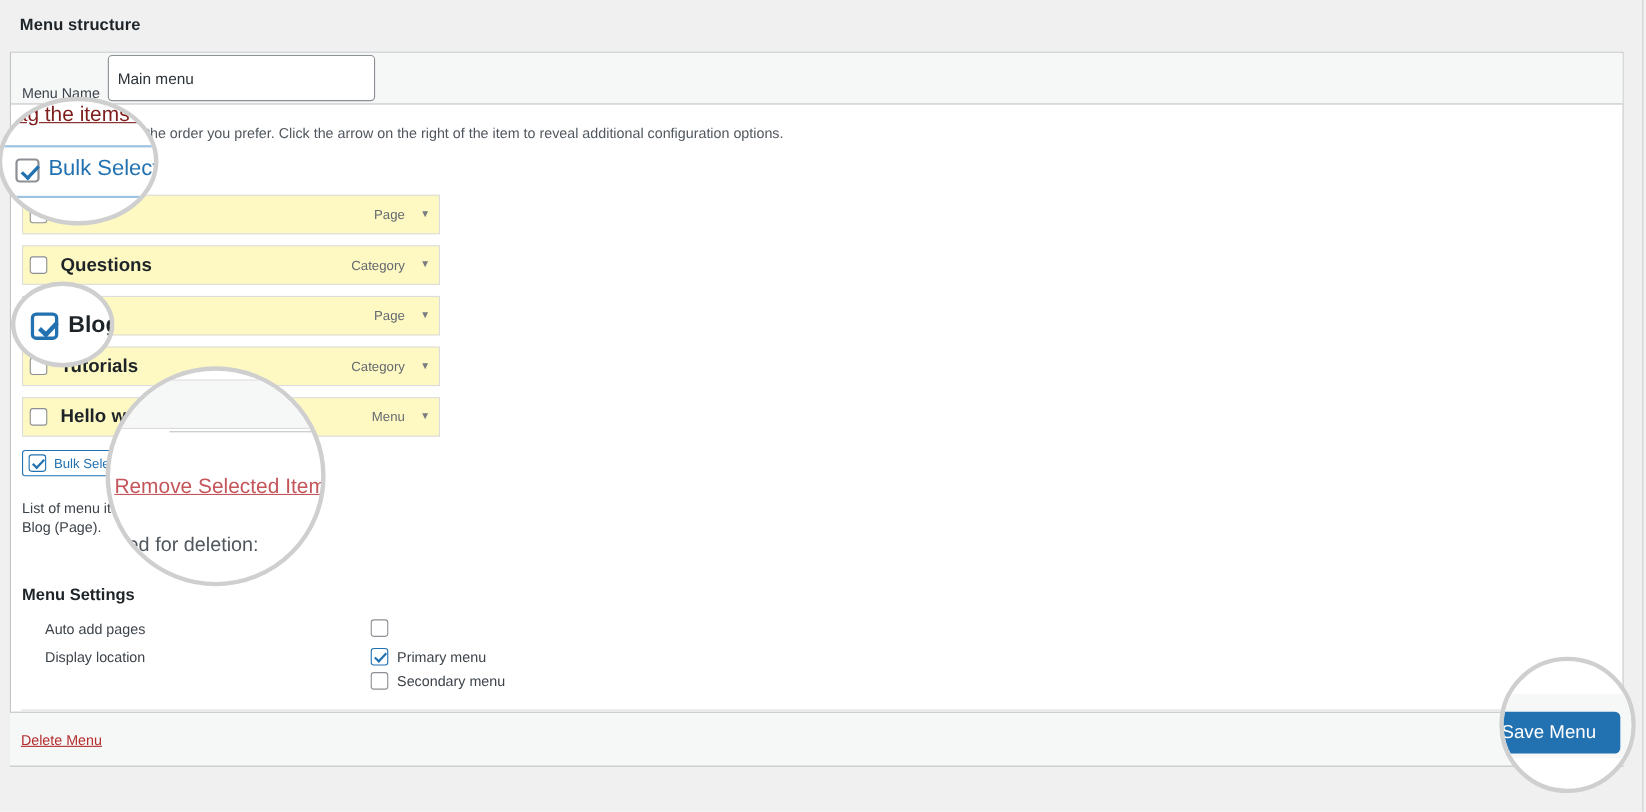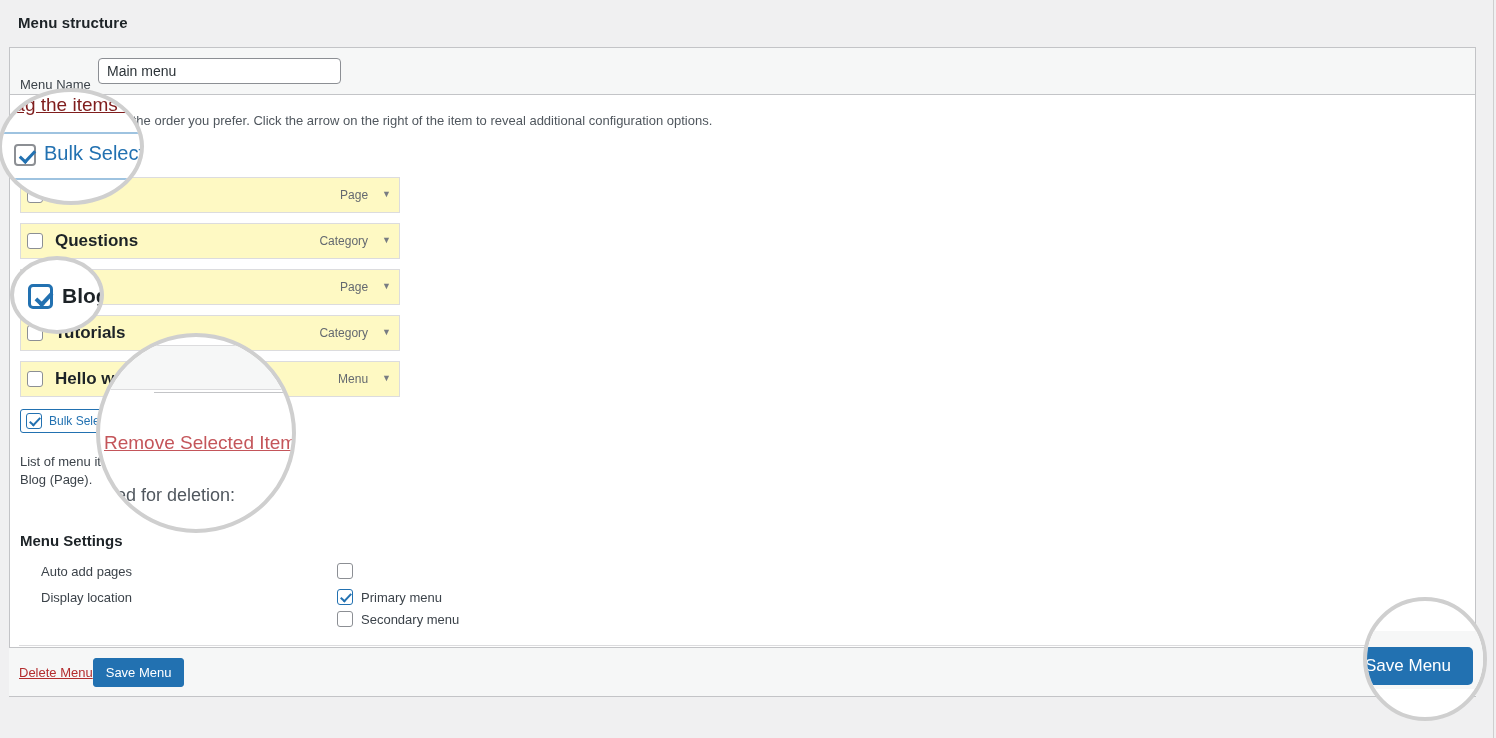--- a/index.html
+++ b/index.html
@@ -47,21 +47,21 @@
     padding-left: 10px;
   }
   .menu-name-label {
     font-size: 13px;
     color: #3c434a;
     width: 78px;
     margin-top: 26px;
   }
   .menu-name-input {
     width: 243px;
-    height: 26px;
+    height: 42px;
     border: 1px solid #8c8f94;
     border-radius: 4px;
     padding: 0 8px;
     font-family: "Liberation Sans", sans-serif;
     font-size: 14px;
     color: #2c3338;
     background: #fff;
     outline: none;
   }
 
@@ -216,21 +216,21 @@
     position: absolute;
     left: -1px;
     right: -1px;
     bottom: -1px;
     height: 50px;
     background: #f6f7f7;
     border-top: 1px solid #c3c4c7;
     border-bottom: 1px solid #c3c4c7;
     display: flex;
     align-items: center;
-    justify-content: flex-start;
+    justify-content: space-between;
     padding: 0 12px 0 10px;
   }
   .delete-menu-link {
     color: #b32d2e;
     font-size: 13px;
     text-decoration: underline;
     cursor: pointer;
   }
   .save-menu-btn {
     background: #2271b1;

